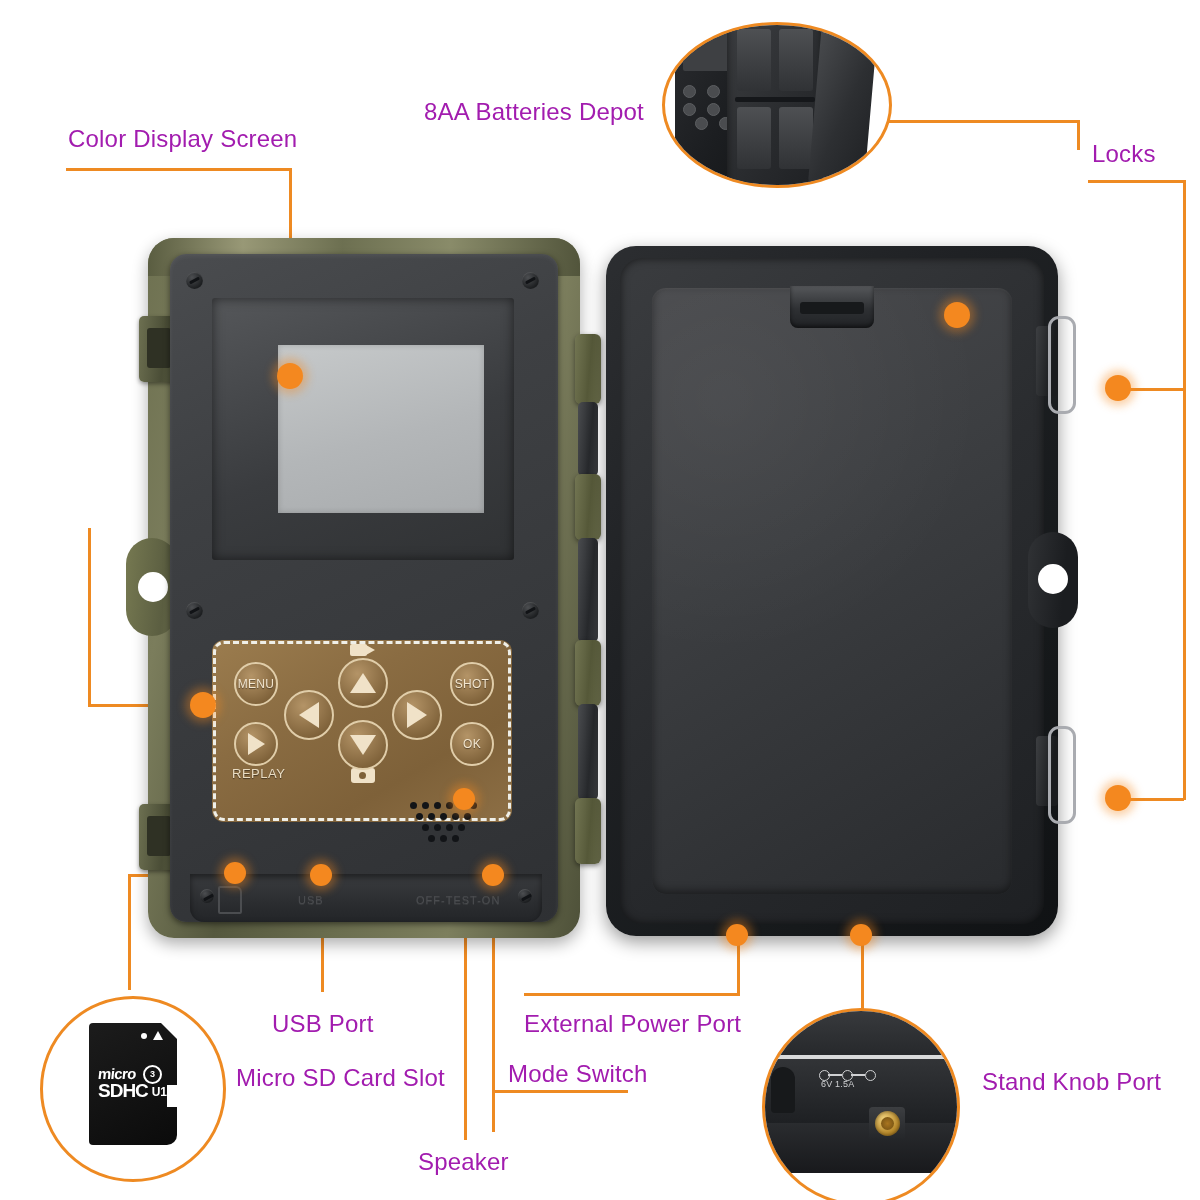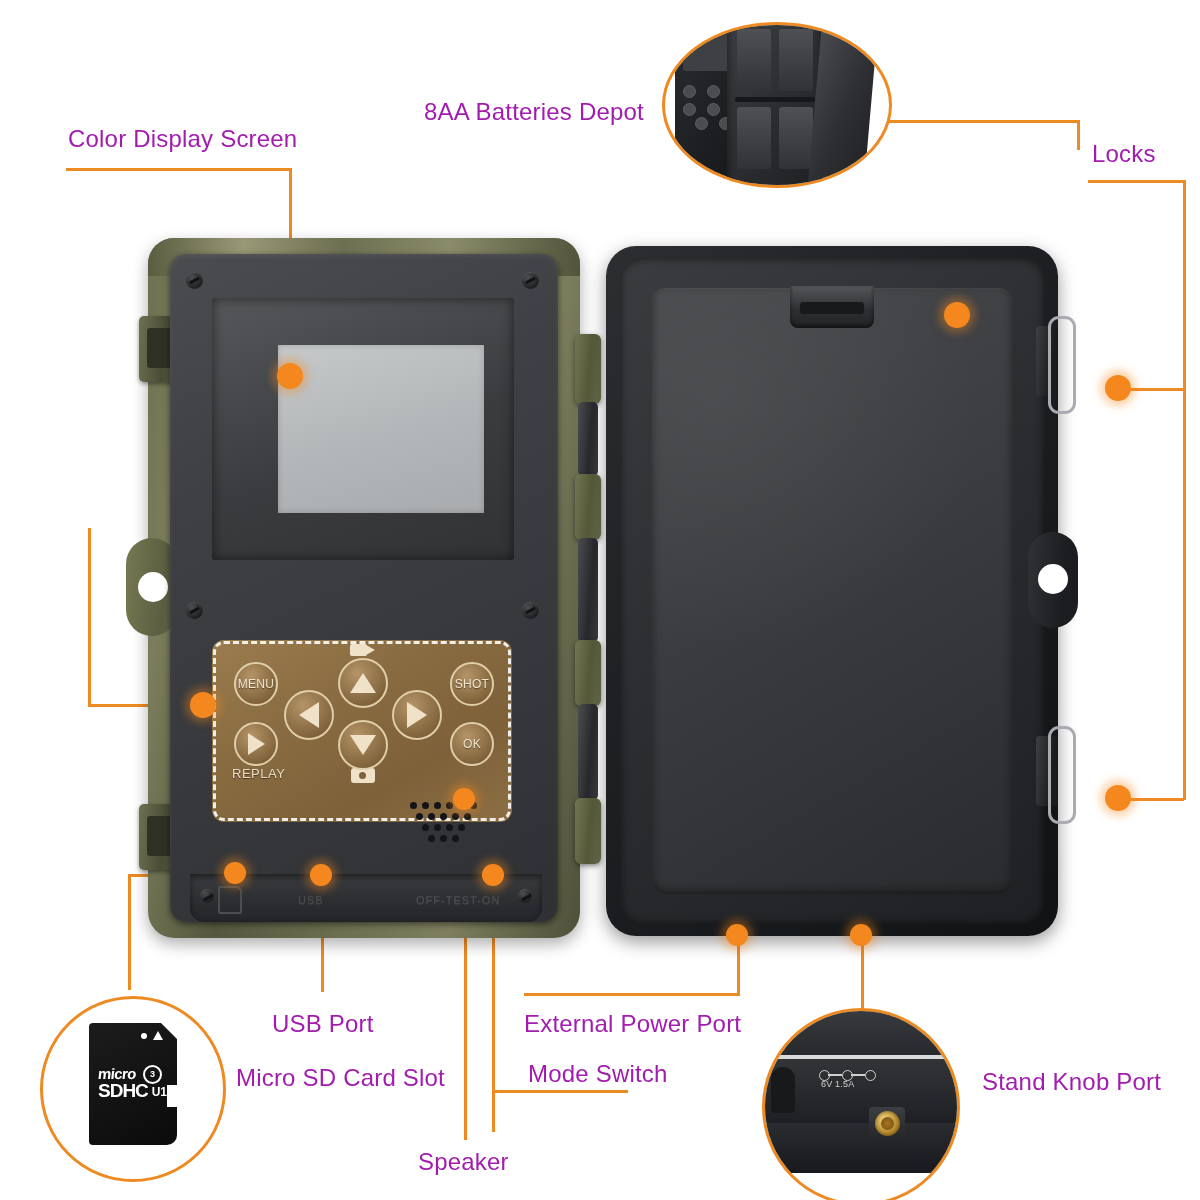--- a/index.html
+++ b/index.html
@@ -247,21 +247,21 @@
 <div class="stage">
 
   <div class="lbl" style="left:68px;top:125px;">Color Display Screen</div>
   <div class="lbl" style="left:424px;top:98px;">8AA Batteries Depot</div>
   <div class="lbl" style="left:1092px;top:140px;">Locks</div>
 
 
   <div class="lbl" style="left:272px;top:1010px;">USB Port</div>
   <div class="lbl" style="left:524px;top:1010px;">External Power Port</div>
   <div class="lbl" style="left:236px;top:1064px;">Micro SD Card Slot</div>
-  <div class="lbl" style="left:528px;top:1060px;text-align:center;">Mode Switch</div>
+  <div class="lbl" style="left:508px;top:1060px;text-align:center;">Mode Switch</div>
   <div class="lbl" style="left:418px;top:1148px;">Speaker</div>
   <div class="lbl" style="left:982px;top:1068px;">Stand Knob Port</div>
 
   <div class="ln lnh" style="left:66px;top:168px;width:226px;"></div>
   <div class="ln lnv" style="left:289px;top:168px;height:208px;"></div>
 
   <div class="ln lnh" style="left:866px;top:120px;width:214px;"></div>
   <div class="ln lnv" style="left:1077px;top:120px;height:30px;"></div>
 
   <div class="ln lnh" style="left:1088px;top:180px;width:98px;"></div>

